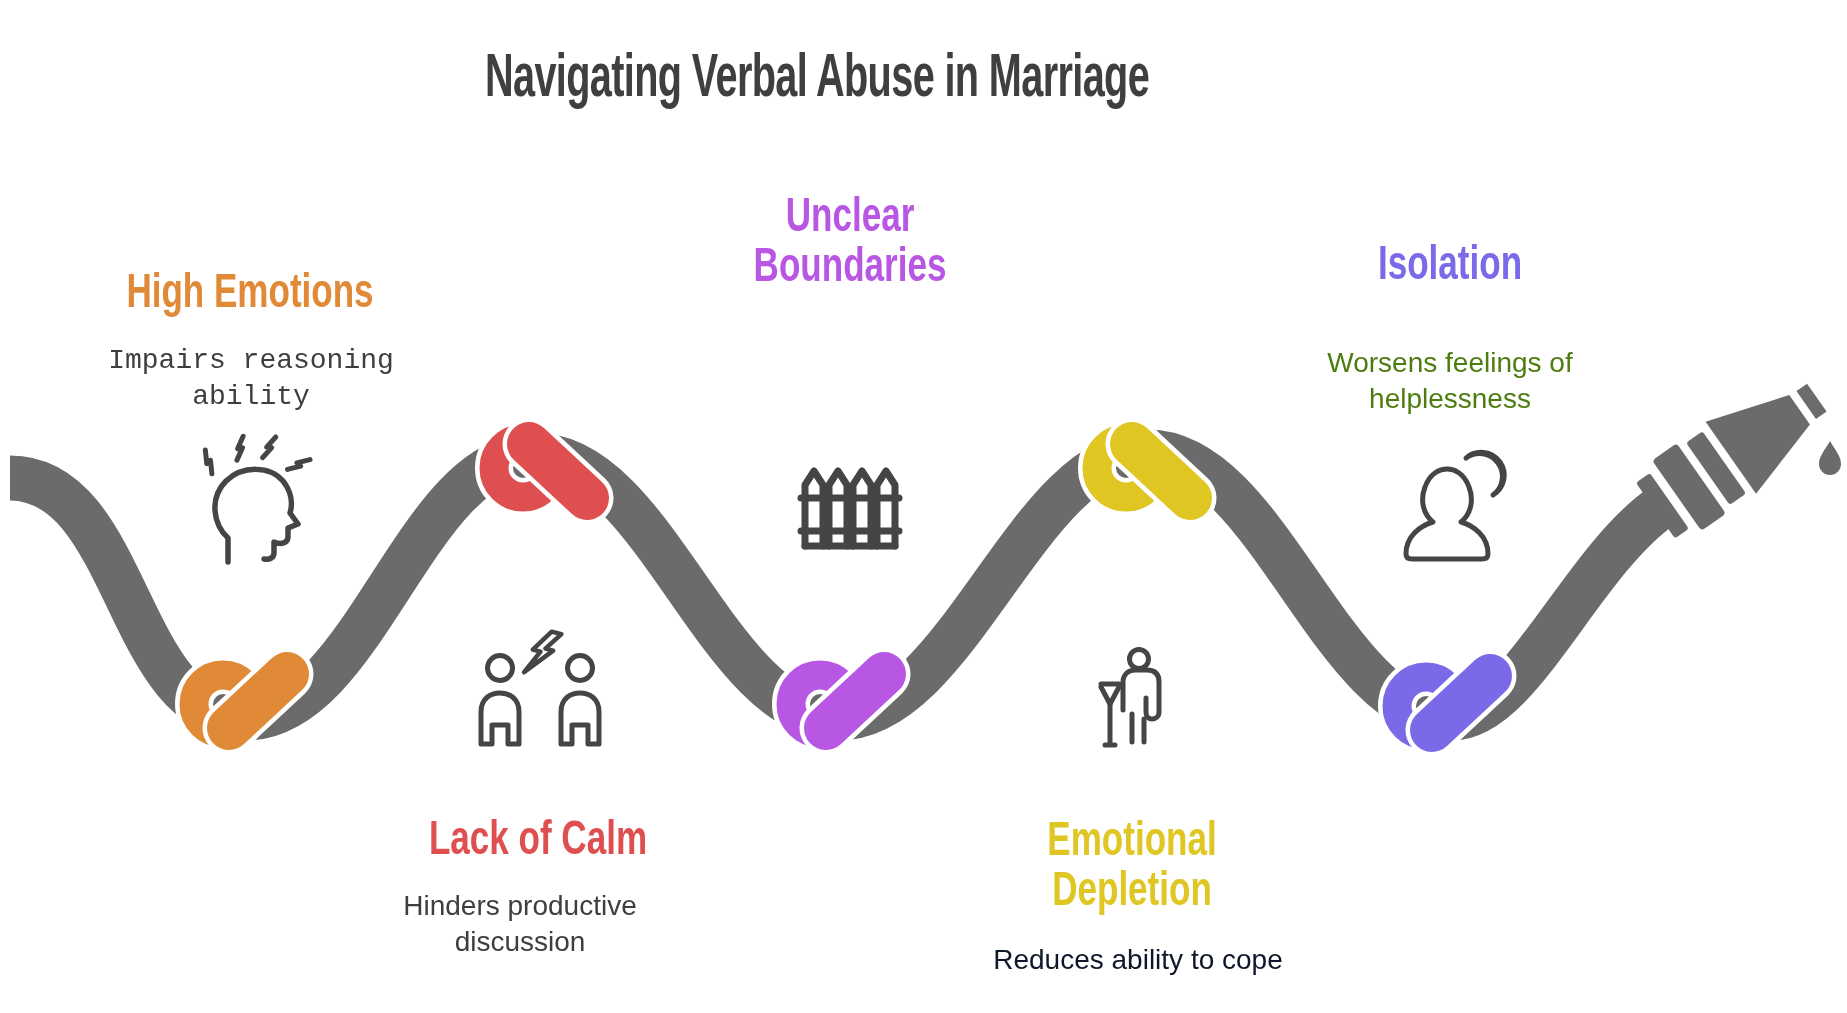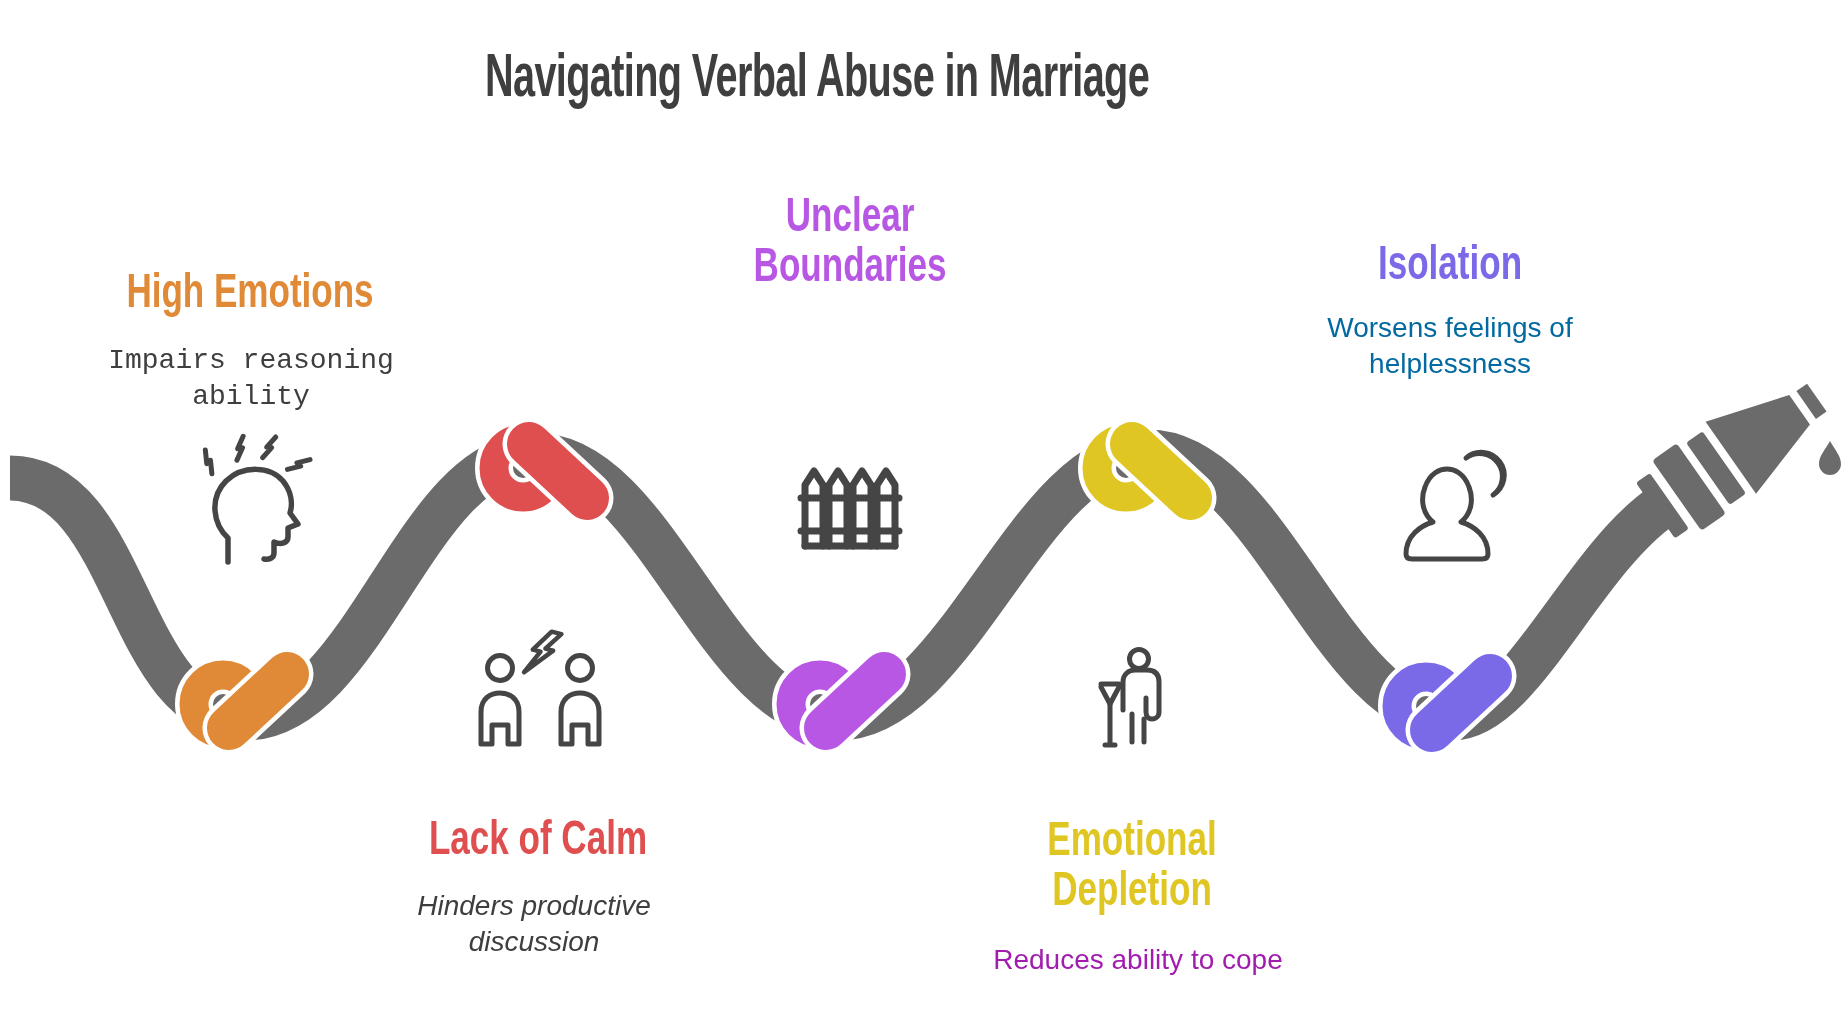--- a/index.html
+++ b/index.html
@@ -9,21 +9,21 @@
   .title{position:absolute;left:305px;top:44px;width:1000px;text-align:center;
          font-size:62px;font-weight:bold;line-height:1;letter-spacing:-1px;
          transform:scaleX(.64);transform-origin:center center;white-space:nowrap;}
   .stage-label{position:absolute;width:420px;text-align:center;font-weight:bold;
                font-size:48px;line-height:1.05;transform:scaleX(.73);
                transform-origin:center center;}
   .stage-desc{position:absolute;text-align:center;font-size:28px;line-height:1.3;}
   #label-1{left:40px;top:266px;}
   #desc-1{left:61px;top:343px;width:380px;font-family:Liberation Mono, monospace;}
   #label-2{left:328px;top:813px;}
-  #desc-2{left:374px;top:888px;width:320px;font-style:italic;}
+  #desc-2{left:360px;top:888px;width:320px;}
   #label-3{left:640px;top:190px;}
   #desc-3{left:690px;top:312px;width:320px;}
   #label-4{left:922px;top:814px;}
   #desc-4{left:948px;top:942px;width:380px;}
   #label-5{left:1240px;top:238px;}
   #desc-5{left:1290px;top:310px;width:320px;}
   svg.rope{position:absolute;left:0;top:0;}
 </style>
 </head>
 <body>
@@ -139,18 +139,18 @@
 
   <div class="stage-label" id="label-1" style="color: rgb(224, 138, 56);">High Emotions</div>
   <div class="stage-desc" id="desc-1" style="color: rgb(62, 62, 62);">Impairs reasoning ability</div>
 
   <div class="stage-label" id="label-2" style="color: rgb(224, 79, 79);">Lack of Calm</div>
   <div class="stage-desc" id="desc-2" style="color: rgb(62, 62, 62);">Hinders productive discussion</div>
 
   <div class="stage-label" id="label-3" style="color: rgb(184, 87, 227);">Unclear Boundaries</div>
 
   <div class="stage-label" id="label-4" style="color: rgb(224, 198, 34);">Emotional Depletion</div>
-  <div class="stage-desc" id="desc-4" style="color: #a21caf;">Reduces ability to cope</div>
+  <div class="stage-desc" id="desc-4" style="color: #0f172a;">Reduces ability to cope</div>
 
   <div class="stage-label" id="label-5" style="color: rgb(122, 106, 232);">Isolation</div>
-  <div class="stage-desc" id="desc-5" style="color: #0369a1;">Worsens feelings of helplessness</div>
+  <div class="stage-desc" id="desc-5" style="color: #4d7c0f; margin-top: 35px;">Worsens feelings of helplessness</div>
 
 </div>
 
 </body></html>

